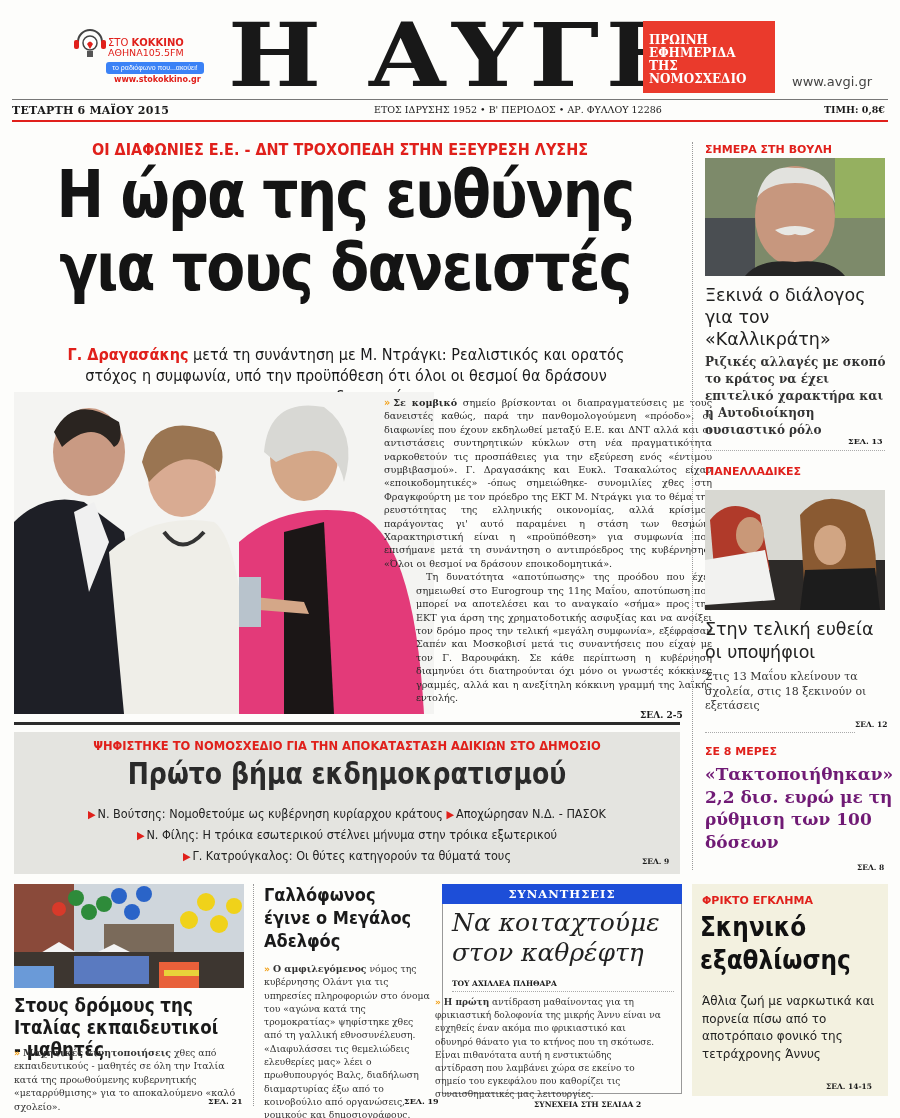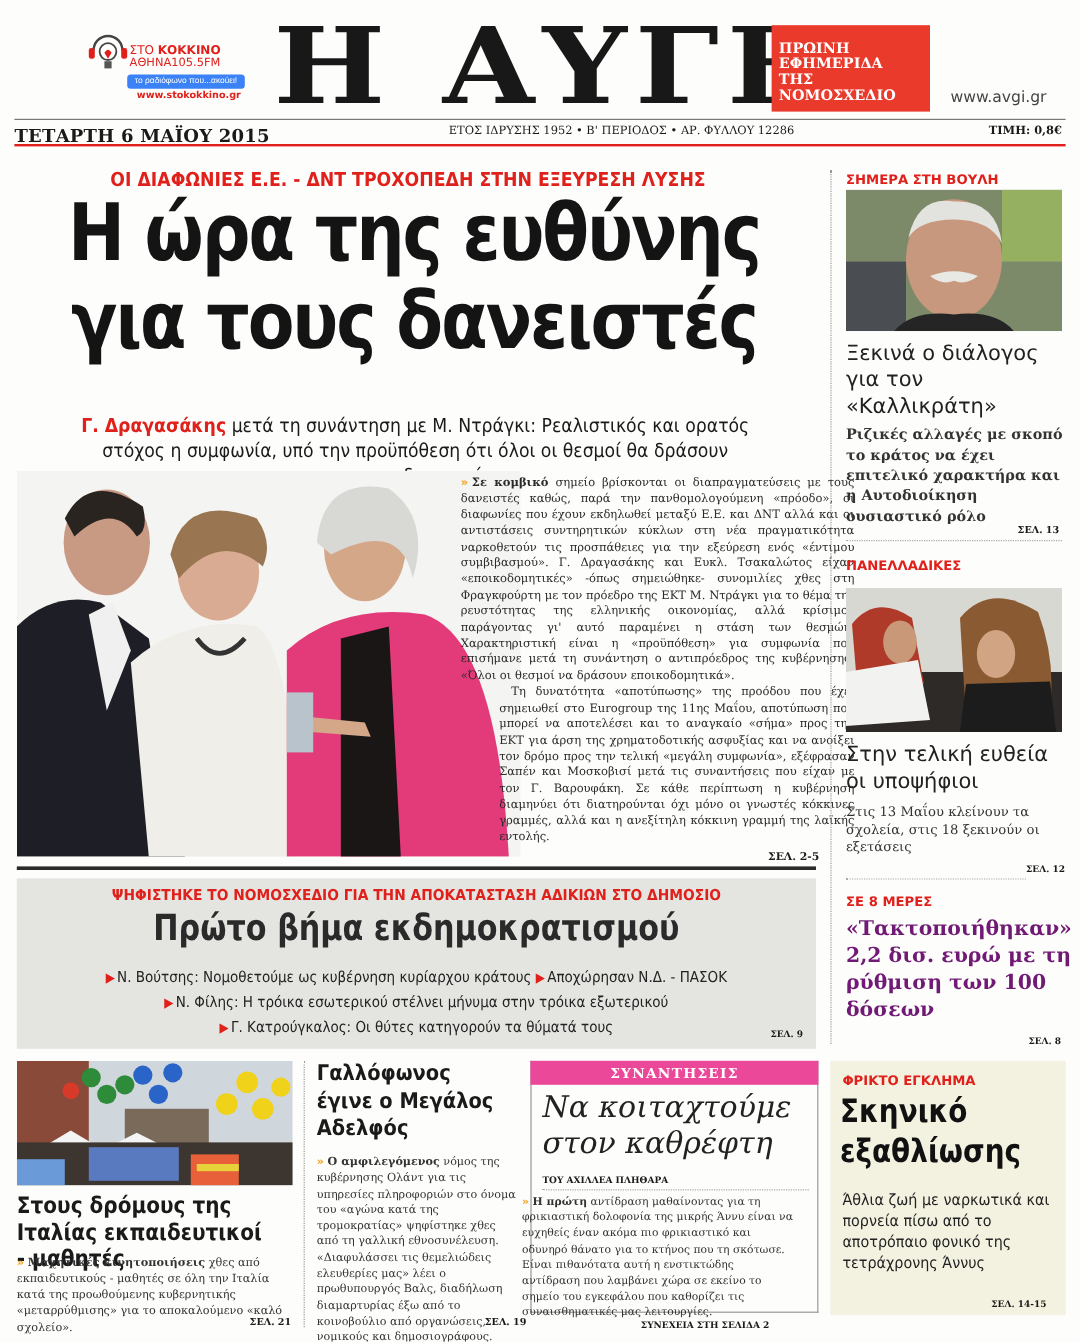--- a/index.html
+++ b/index.html
@@ -16,21 +16,21 @@
   .radio-text2 { left: 36px; top: 26px; font-family: "DejaVu Sans", sans-serif; font-size: 9.5px; color: #e0201b; line-height: 10px; }
   .radio-pill { left: 34px; top: 40px; width: 98px; height: 12px; background: #3b82f6; border-radius: 3px; color: #fff; font-size: 7px; line-height: 12px; text-align: center; font-family: Liberation Sans, sans-serif; }
   .radio-url { left: 42px; top: 53px; font-family: "DejaVu Sans", sans-serif; font-size: 8px; color: #e0201b; font-weight: bold; }
 
   .logo { left: 228px; top: 10px; font-family: "DejaVu Serif", serif; font-weight: bold; font-size: 88px; line-height: 90px; letter-spacing: 6px; color: #181818; transform: scaleX(1.12); transform-origin: left top; }
   .tagline-box { left: 643px; top: 21px; width: 132px; height: 72px; background: #ea3a2c; padding: 13px 0 0 6px; }
   .tagline-box div { color: #fff; font-family: "DejaVu Serif", serif; font-size: 12px; line-height: 13px; font-weight: bold; }
   .site-url { left: 792px; top: 74px; font-family: "DejaVu Sans", sans-serif; font-size: 13px; color: #444; }
 
   .rule-top { left: 12px; top: 99px; width: 876px; height: 1px; background: #777; }
-  .dateline { left: 12px; top: 104px; font-size: 15px; font-weight: bold; letter-spacing: 0.2px; }
+  .dateline { left: 12px; top: 104px; font-size: 11px; font-weight: bold; letter-spacing: 0.2px; }
   .issueline { left: 374px; top: 104px; font-size: 9.5px; font-weight: normal; }
   .price { left: 824px; top: 104px; font-size: 9.5px; font-weight: bold; }
   .rule-red { left: 12px; top: 120px; width: 876px; height: 2px; background: #e0201b; }
 
   
   .kicker-red { font-family: "DejaVu Sans", sans-serif; color: #e0201b; font-weight: bold; letter-spacing: 0px; }
   .lead-kicker { left: 0; top: 140px; width: 680px; text-align: center; font-size: 16px; transform: scaleX(0.9); }
   .lead-headline { left: 0; top: 158px; width: 690px; text-align: center; font-family: "DejaVu Sans", sans-serif; font-weight: bold; font-size: 66px; line-height: 73px; letter-spacing: -2px; transform: scaleX(0.86); transform-origin: center top; color: #141414; }
   .lead-sub { left: 12px; top: 344px; width: 668px; text-align: center; font-family: "DejaVu Sans", sans-serif; font-size: 16px; line-height: 21px; transform: scaleX(0.9); transform-origin: center top; }
   .lead-sub .red { color: #e0201b; font-weight: bold; }
@@ -79,21 +79,21 @@
   .b1-head { left: 14px; top: 994px; width: 240px; font-family: "DejaVu Sans", sans-serif; font-weight: bold; font-size: 19px; line-height: 22px; color: #1a1a1a; transform: scaleX(0.88); transform-origin: left top; }
   .b1-body { left: 14px; top: 1046px; width: 232px; font-size: 9.4px; line-height: 13.4px; color: #333; }
   .b1-sel { left: 208px; top: 1096px; font-size: 8px; font-weight: bold; }
   .b-divider { left: 253px; top: 884px; height: 222px; border-left: 1px dotted #999; }
 
   .b2-head { left: 264px; top: 883px; width: 180px; font-family: "DejaVu Sans", sans-serif; font-weight: bold; font-size: 18px; line-height: 23px; color: #1a1a1a; transform: scaleX(0.9); transform-origin: left top; }
   .b2-body { left: 264px; top: 962px; width: 170px; font-size: 9.3px; line-height: 13.3px; color: #333; }
   .b2-sel { left: 404px; top: 1096px; font-size: 8px; font-weight: bold; }
 
   .b3-box { left: 442px; top: 884px; width: 240px; height: 210px; border: 1px solid #999; border-top: none; }
-  .b3-band { left: 442px; top: 884px; width: 240px; height: 20px; background: #ec4899; color: #fff; text-align: center; font-size: 11.5px; font-weight: bold; line-height: 20px; letter-spacing: 1px; }
+  .b3-band { left: 442px; top: 884px; width: 240px; height: 20px; background: #1d4ed8; color: #fff; text-align: center; font-size: 11.5px; font-weight: bold; line-height: 20px; letter-spacing: 1px; }
   .b3-head { left: 452px; top: 908px; width: 225px; font-family: "DejaVu Serif", serif; font-style: italic; font-size: 25px; line-height: 30px; color: #222; }
   .b3-byline { left: 452px; top: 979px; font-size: 7.5px; font-weight: bold; }
   .b3-rule { left: 452px; top: 991px; width: 222px; border-top: 1px dotted #aaa; }
   .b3-body { left: 435px; top: 996px; width: 226px; font-size: 9px; line-height: 13.2px; color: #333; }
   .b3-cont { left: 530px; top: 1100px; font-size: 7.5px; font-weight: bold; background: #fdfdfb; padding: 0 4px; }
 
   .b4-box { left: 692px; top: 884px; width: 196px; height: 212px; background: #f3f1e0; }
   .b4-kicker { left: 702px; top: 894px; font-size: 11px; }
   .b4-head { left: 700px; top: 910px; width: 190px; font-family: "DejaVu Sans", sans-serif; font-weight: bold; font-size: 27px; line-height: 33px; color: #111; transform: scaleX(0.86); transform-origin: left top; }
   .b4-sub { left: 702px; top: 992px; width: 190px; font-family: "DejaVu Sans", sans-serif; font-size: 13px; line-height: 17.5px; color: #222; transform: scaleX(0.92); transform-origin: left top; }

